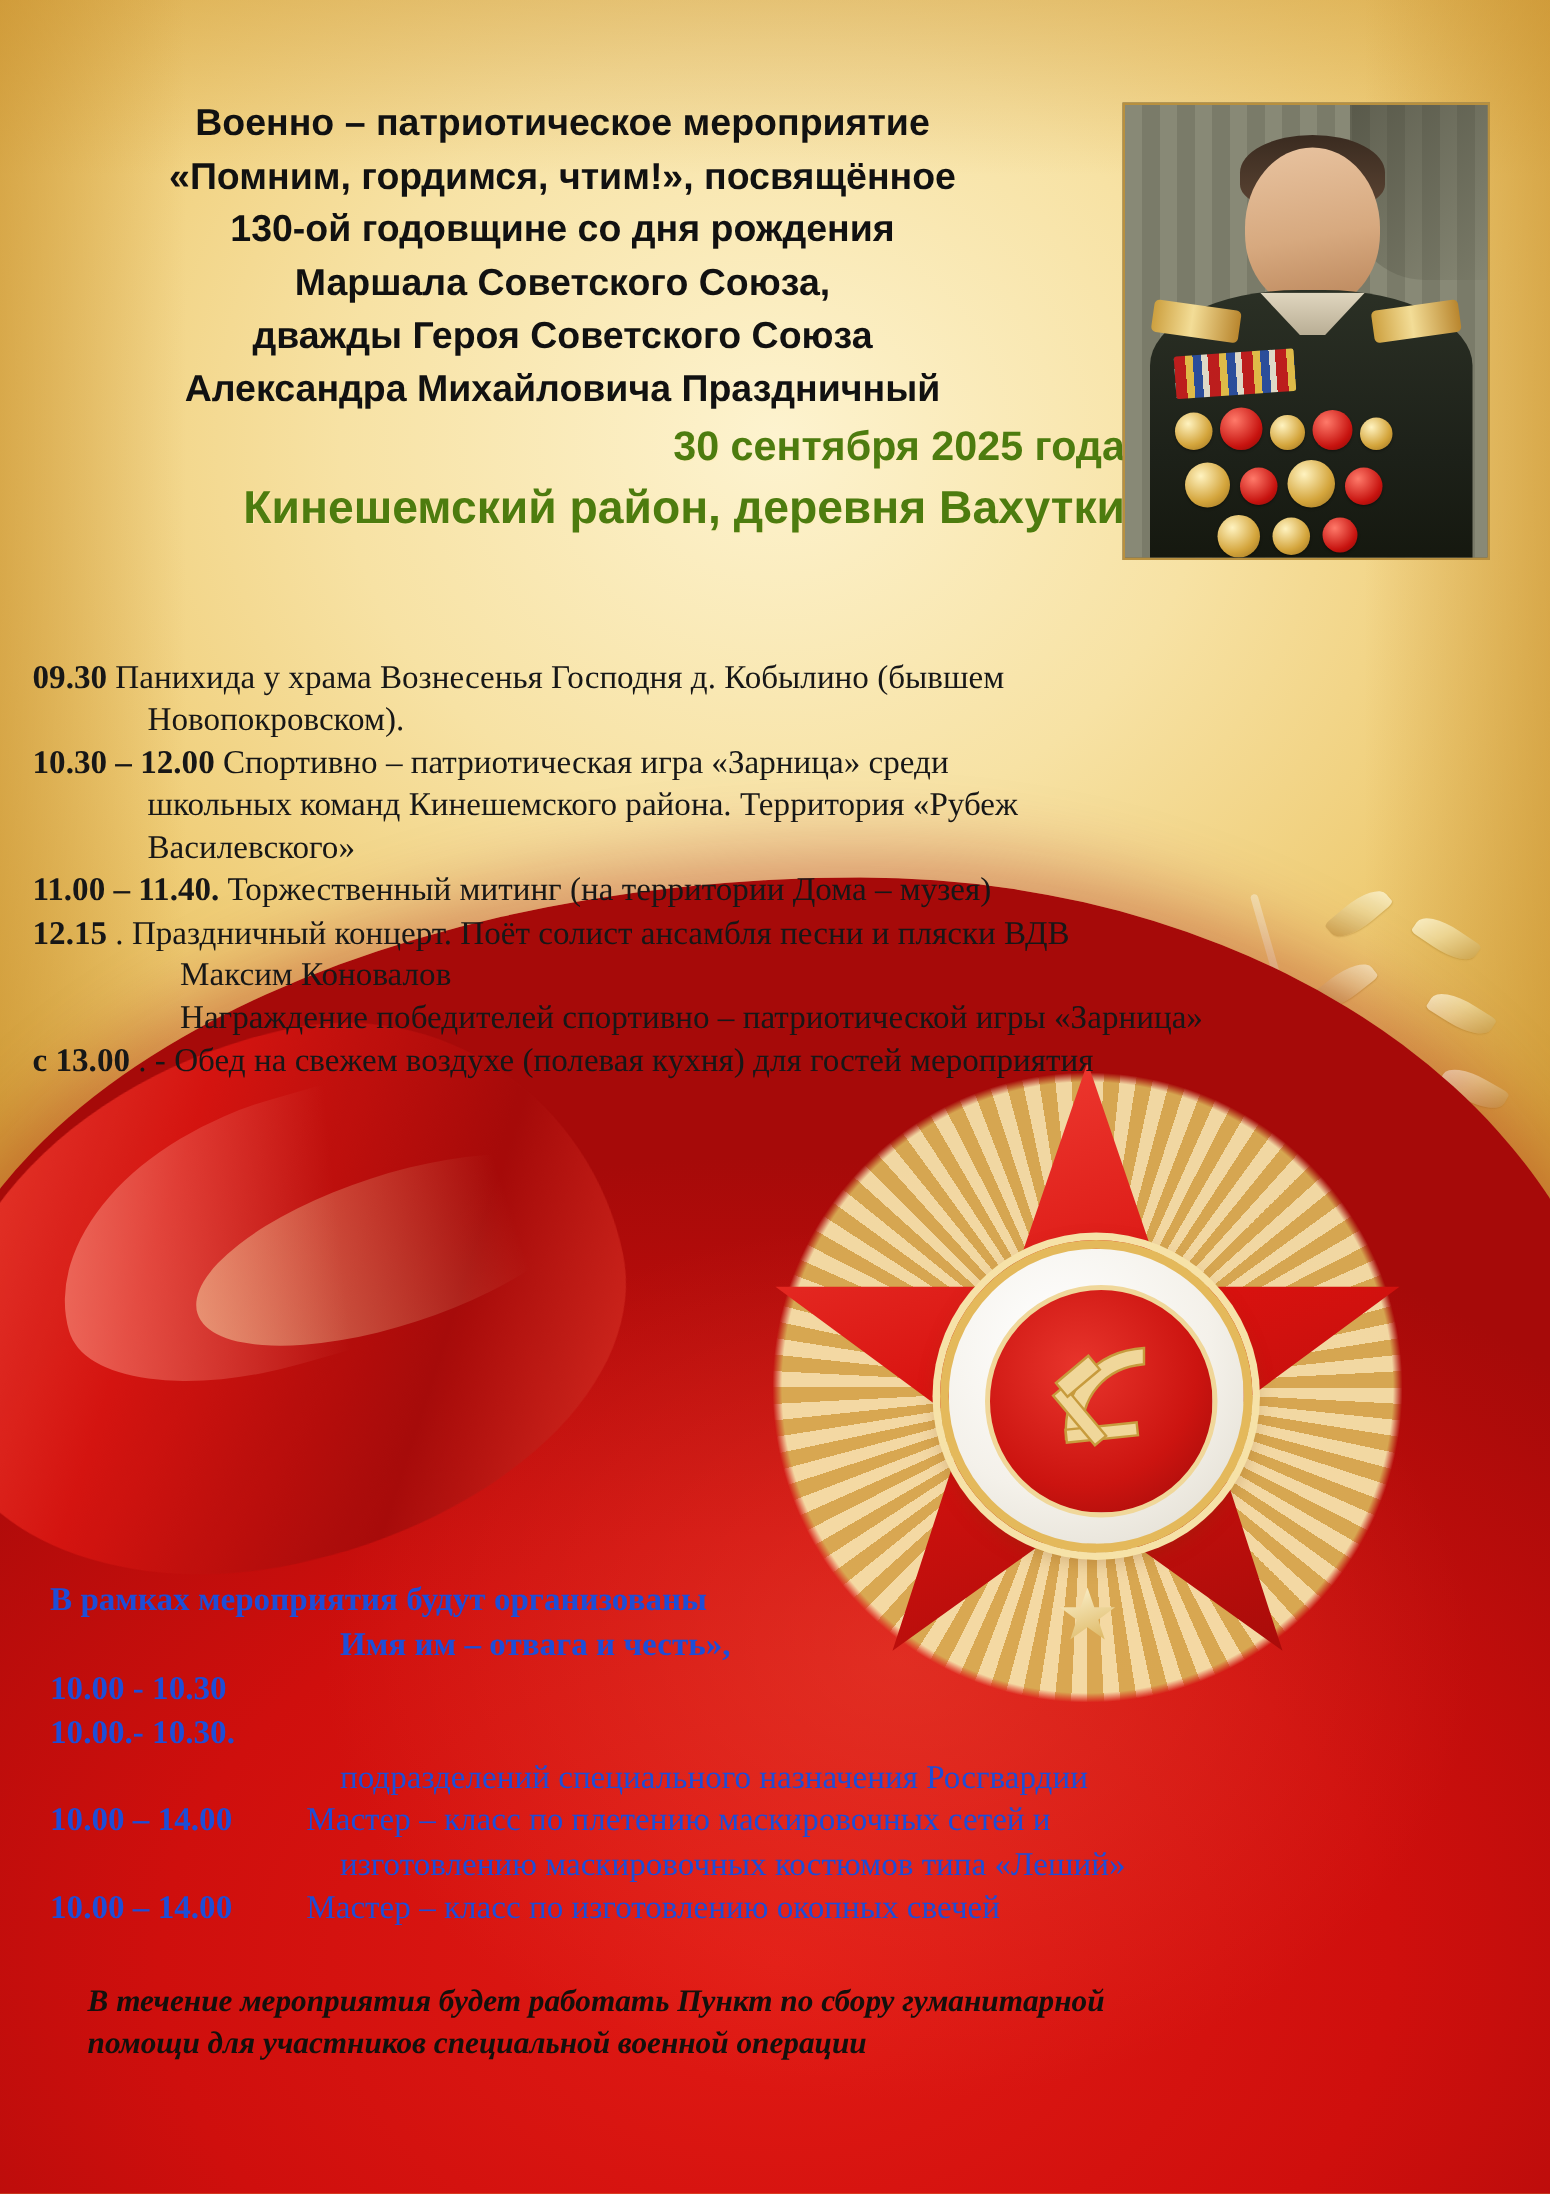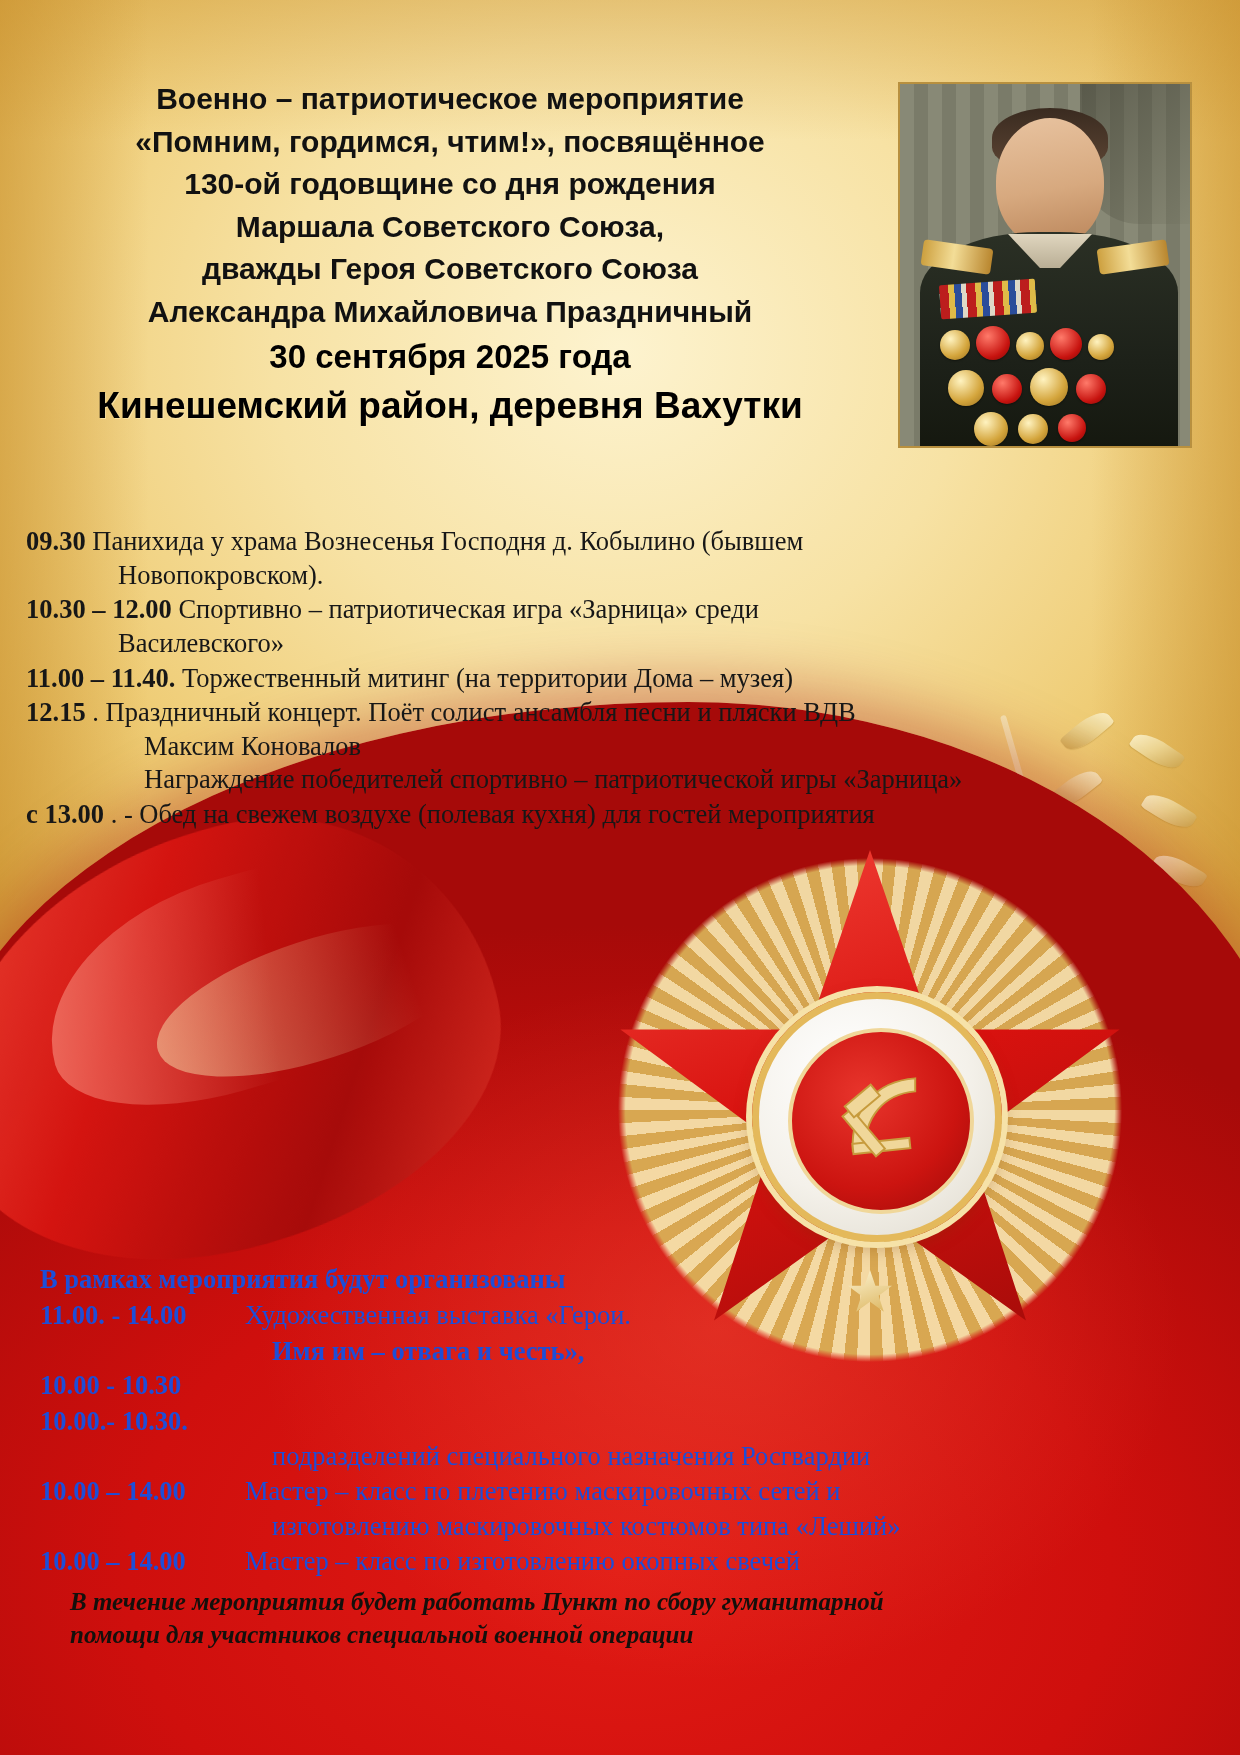--- a/index.html
+++ b/index.html
@@ -200,23 +200,24 @@
     font-weight: bold;
     color: #111;
     font-size: 30px;
     line-height: 1.42;
   }
   .header .line {
     display: block;
     white-space: nowrap;
   }
   .header .red {
-    color: #000000;
+    color: #4d7c0f;
     font-size: 33px;
     text-shadow: 1px 1px 0 rgba(255,235,180,.65);
+    text-align: right;
   }
   .header .red.big {
     font-size: 37px;
   }
 
   .portrait {
     position: absolute;
     left: 898px;
     top: 82px;
     width: 290px;
@@ -484,20 +485,21 @@
 
       <div class="row">
         <span class="time">09.30</span>
         <span>Панихида у храма Вознесенья Господня д. Кобылино (бывшем</span>
         <span class="sub">Новопокровском).</span>
       </div>
 
       <div class="row">
         <span class="time">10.30 – 12.00</span>
         <span>Спортивно – патриотическая игра «Зарница» среди</span>
+        <span class="sub">школьных команд Кинешемского района. Территория «Рубеж</span>
         <span class="sub">Василевского»</span>
       </div>
 
       <div class="row">
         <span class="time">11.00 – 11.40.</span>
         <span>Торжественный митинг (на территории Дома – музея)</span>
       </div>
 
       <div class="row">
         <span class="time">12.15</span>
@@ -508,24 +510,20 @@
 
       <div class="row">
         <span class="time">с 13.00</span>
         <span>. - Обед на свежем воздухе (полевая кухня) для гостей мероприятия</span>
       </div>
     </div>
 
     <div class="activities">
       <div class="title">В рамках мероприятия будут организованы</div>
 
-      <div class="arow">
-        <span class="atime">11.00. - 14.00</span>
-        <span class="atext">Художественная выставка «Герои.</span>
-      </div>
       <div class="cont ind" style="font-weight:bold;">Имя им – отвага и честь»,</div>
 
       <div class="arow">
         <span class="atime">10.00 -  10.30</span>
       </div>
 
       <div class="arow">
         <span class="atime">10.00.- 10.30.</span>
       </div>
       <div class="cont ind">подразделений специального назначения  Росгвардии</div>

